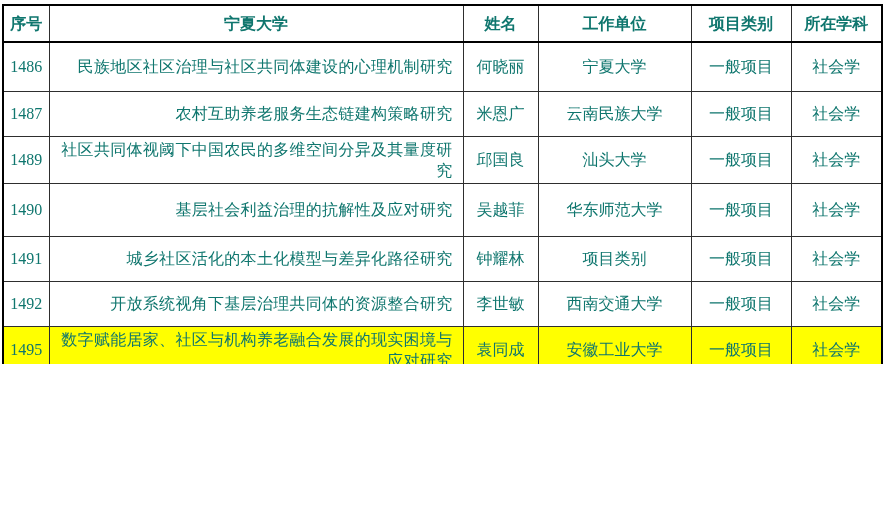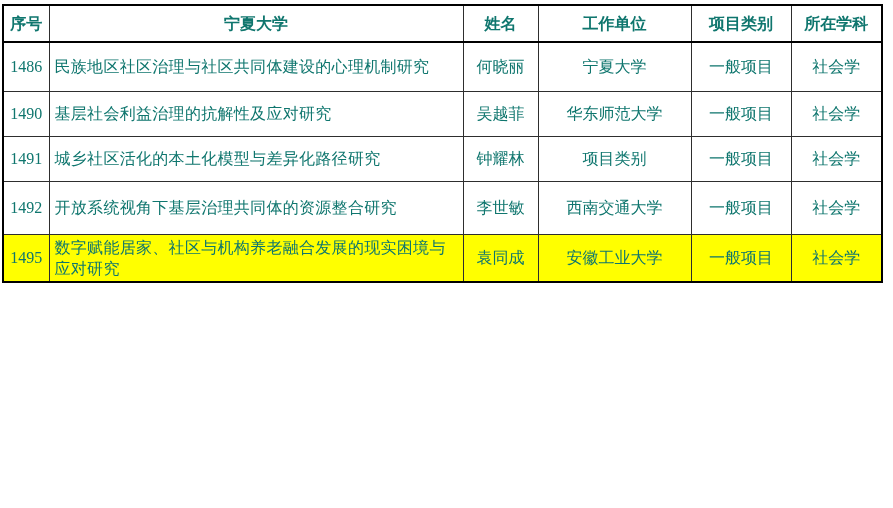--- a/index.html
+++ b/index.html
@@ -39,21 +39,21 @@
   .project-table th {
     font-weight: bold;
     border-bottom: 2px solid #000000;
   }
   .project-table tbody tr { height: 45px; }
   .project-table tbody tr:nth-child(1)  { height: 49px; }
   .project-table tbody tr:nth-child(4)  { height: 53px; }
   .project-table tbody tr:nth-child(9)  { height: 43px; }
   .project-table tbody tr:nth-child(10) { height: 46px; }
   .project-table td.cell-title {
-    text-align: left;
+    text-align: right;
     padding: 2px 10px 2px 5px;
     letter-spacing: 0.3px;
   }
   .project-table tr.highlight td {
     background: var(--highlight-color, #ffff00);
   }
 </style>
 </head>
 <body>
 
@@ -76,20 +76,36 @@
           <th>项目类别</th>
           <th>所在学科</th>
         </tr>
     </thead>
     <tbody>
         <tr>
       <td class="cell-seq">1486</td>
       <td class="cell-title">民族地区社区治理与社区共同体建设的心理机制研究</td>
       <td class="cell-name">何晓丽</td>
       <td class="cell-org">宁夏大学</td>
+      <td class="cell-category">一般项目</td>
+      <td class="cell-discipline">社会学</td>
+    </tr>
+        <tr>
+      <td class="cell-seq">1487</td>
+      <td class="cell-title">农村互助养老服务生态链建构策略研究</td>
+      <td class="cell-name">米恩广</td>
+      <td class="cell-org">云南民族大学</td>
+      <td class="cell-category">一般项目</td>
+      <td class="cell-discipline">社会学</td>
+    </tr>
+        <tr>
+      <td class="cell-seq">1489</td>
+      <td class="cell-title">社区共同体视阈下中国农民的多维空间分异及其量度研究</td>
+      <td class="cell-name">邱国良</td>
+      <td class="cell-org">汕头大学</td>
       <td class="cell-category">一般项目</td>
       <td class="cell-discipline">社会学</td>
     </tr>
         <tr>
       <td class="cell-seq">1490</td>
       <td class="cell-title">基层社会利益治理的抗解性及应对研究</td>
       <td class="cell-name">吴越菲</td>
       <td class="cell-org">华东师范大学</td>
       <td class="cell-category">一般项目</td>
       <td class="cell-discipline">社会学</td>

